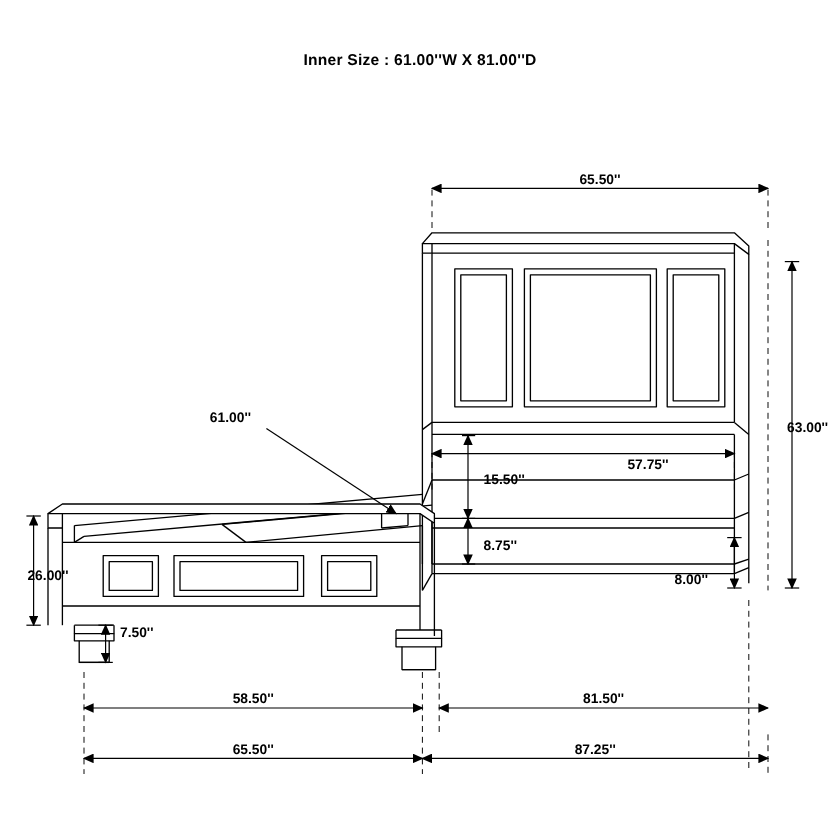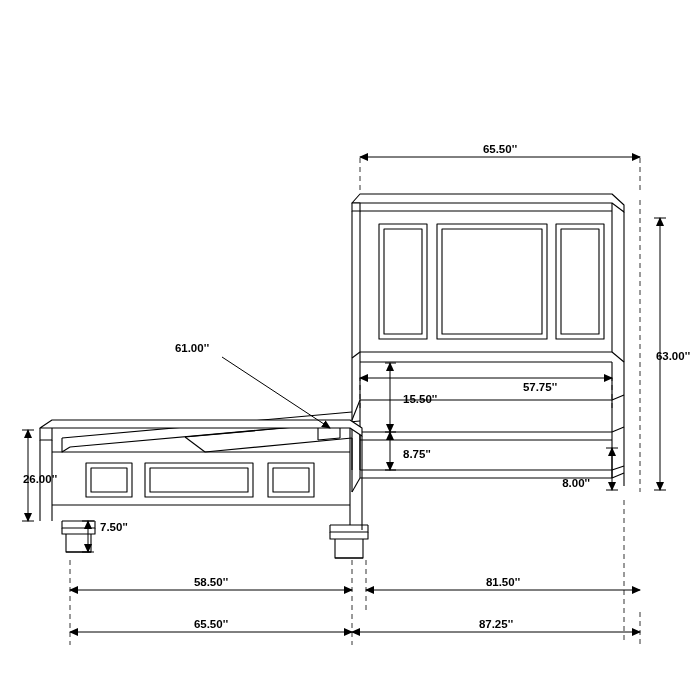--- a/index.html
+++ b/index.html
@@ -42,20 +42,21 @@
     font-size: 11.5px;
     font-weight: bold;
     fill: #000;
   }
 </style>
 </head>
 <body>
 
 <div id="stage">
 
+  <div id="title">Inner Size : 61.00''W X 81.00''D</div>
 
   <svg class="diagram" viewBox="0 0 700 700">
     <defs>
       <marker id="arrH" markerWidth="9" markerHeight="8" refX="8" refY="4" orient="auto" markerUnits="userSpaceOnUse">
         <path d="M0,0 L9,4 L0,8 z" fill="#000"></path>
       </marker>
       <marker id="arrHs" markerWidth="9" markerHeight="8" refX="1" refY="4" orient="auto" markerUnits="userSpaceOnUse">
         <path d="M9,0 L0,4 L9,8 z" fill="#000"></path>
       </marker>
     </defs>

